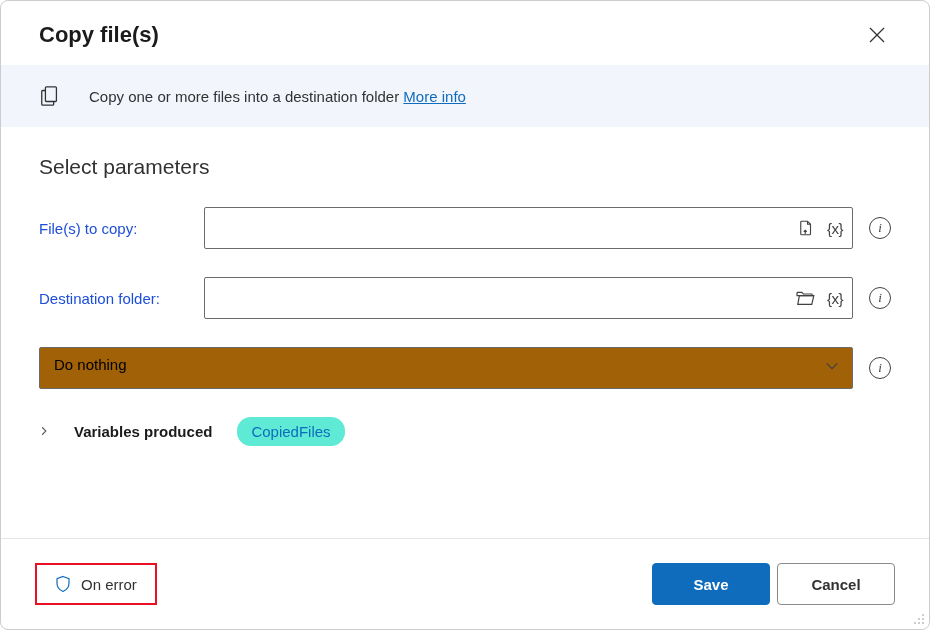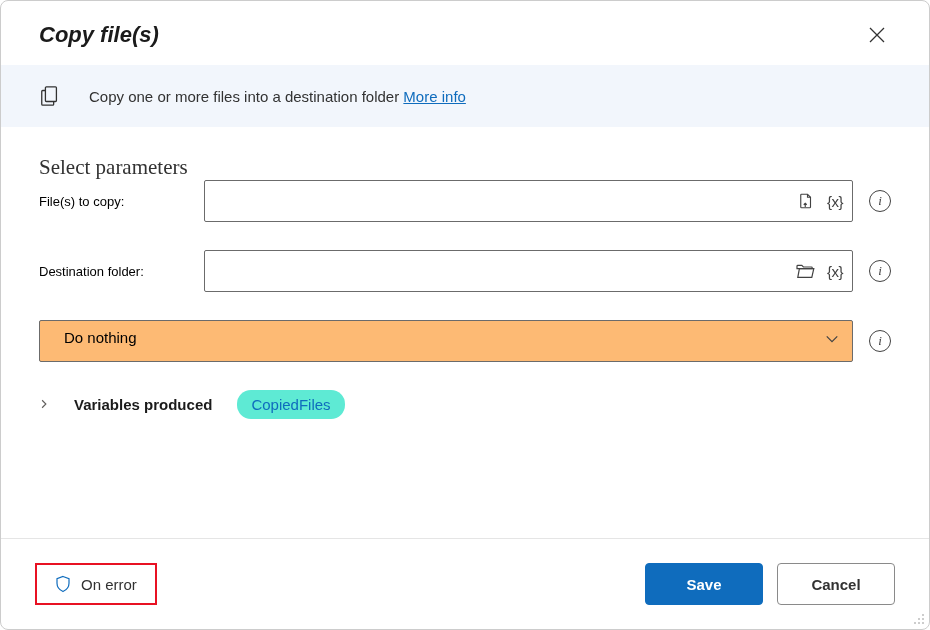--- a/index.html
+++ b/index.html
@@ -17,21 +17,20 @@
       border-radius: 8px;
       display: flex;
       flex-direction: column;
       position: relative;
     }
     .titlebar {
       display: flex;
       justify-content: space-between;
       align-items: center;
       padding: 18px 36px 14px 38px;
-      font-style: italic;
     }
     .title {
       font-size: 22px;
       font-weight: 600;
       color: #1b1b1b;
     }
     .close-btn {
       width: 32px;
       height: 32px;
       display: flex;
@@ -53,32 +52,32 @@
       color: #0f6cbd;
       text-decoration: underline;
     }
     .content {
       padding: 28px 38px 10px 38px;
       flex: 1;
     }
     .section-title {
       font-size: 21px;
       color: #323232;
+      margin-bottom: 28px;
       font-weight: 400;
-      font-family: Liberation Serif, serif;
     }
     .param-row {
       display: flex;
       align-items: center;
       margin-bottom: 28px;
     }
     .param-label {
       width: 165px;
-      font-size: 13px;
-      color: #000000;
+      font-size: 15px;
+      color: #1d4ed8;
     }
     .param-input-wrap {
       flex: 1;
       position: relative;
       display: flex;
       align-items: center;
     }
     .param-input {
       flex: 1;
       height: 42px;
@@ -86,23 +85,23 @@
       border-radius: 2px;
       padding: 8px 80px 8px 14px;
       font-size: 15px;
       background: #fff;
     }
     .param-select {
       flex: 1;
       height: 42px;
       border: 1px solid #6b6b6b;
       border-radius: 2px;
-      padding: 8px 40px 8px 24px;
-      font-size: 15px;
-      background: #fdba74;
+      padding: 8px 40px 8px 14px;
+      font-size: 15px;
+      background: #a16207;
       position: relative;
     }
     .input-icons {
       position: absolute;
       right: 10px;
       display: flex;
       gap: 12px;
       align-items: center;
       color: #424242;
     }
@@ -164,21 +163,21 @@
       padding: 10px 18px;
       font-size: 15px;
       color: #323232;
       cursor: pointer;
     }
     .on-error-btn .shield {
       color: #0f6cbd;
     }
     .footer-right {
       display: flex;
-      gap: 14px;
+      gap: 7px;
     }
     .btn {
       min-width: 118px;
       height: 42px;
       border-radius: 4px;
       font-size: 15px;
       font-weight: 600;
       cursor: pointer;
       display: flex;
       align-items: center;

